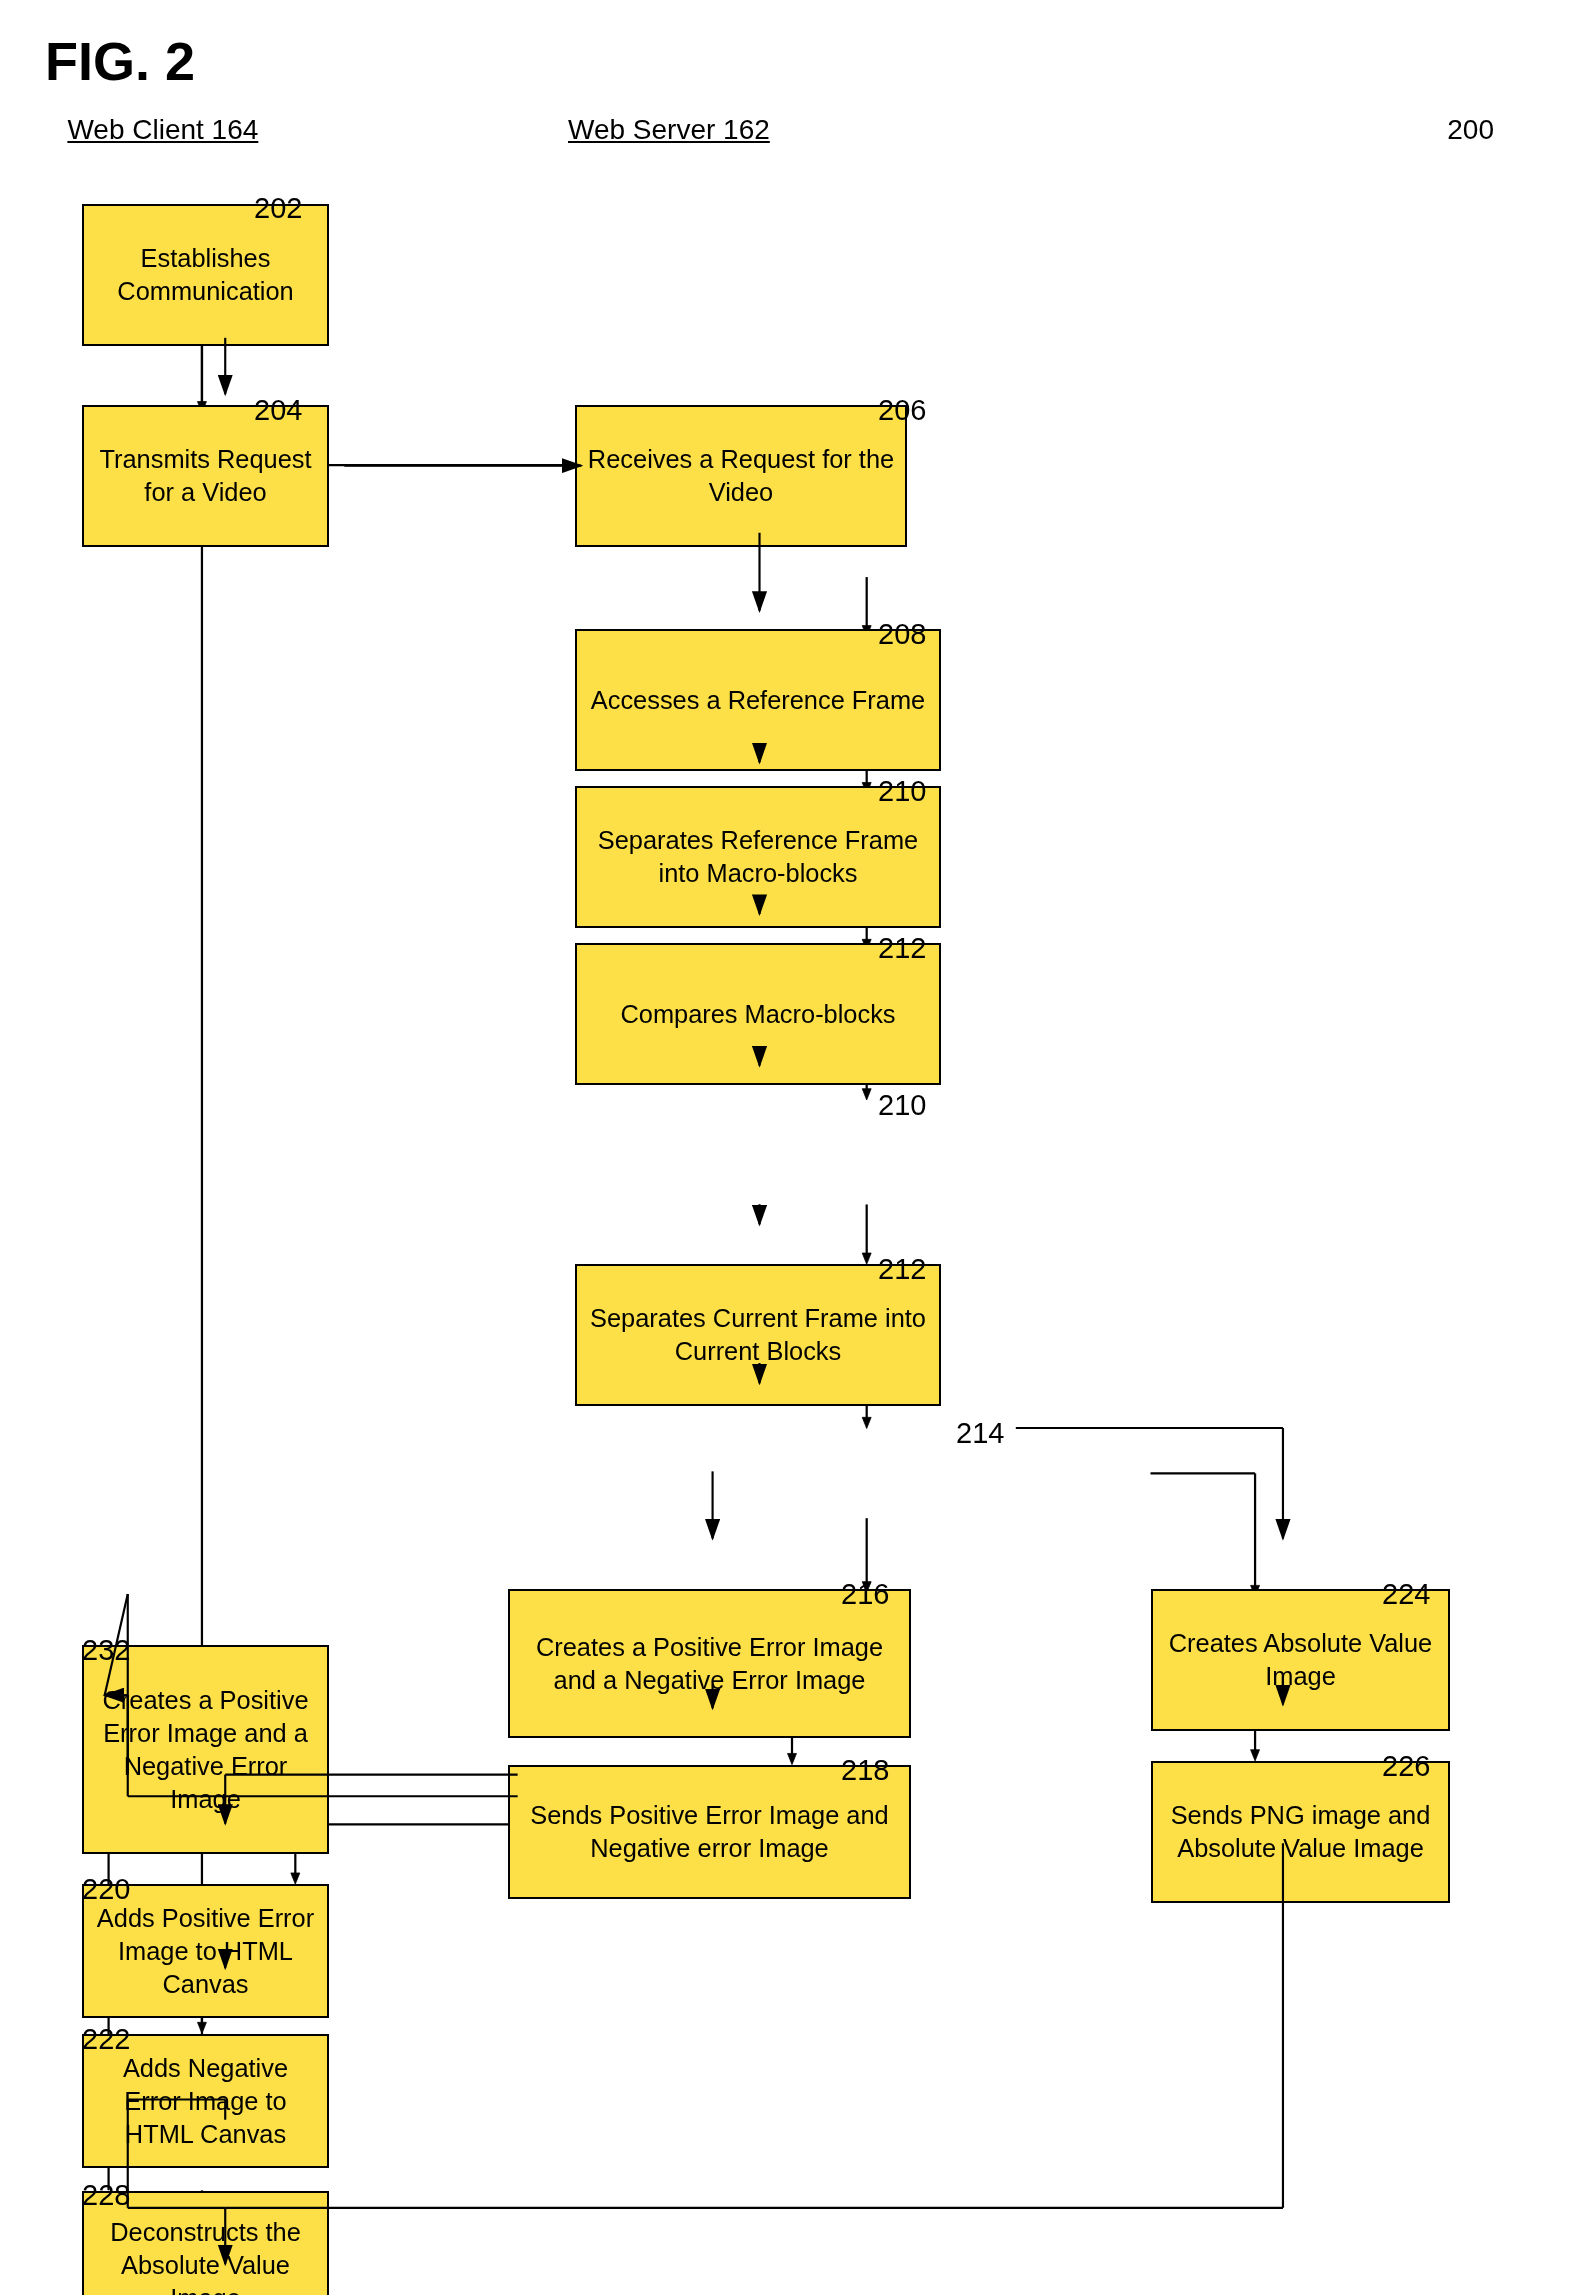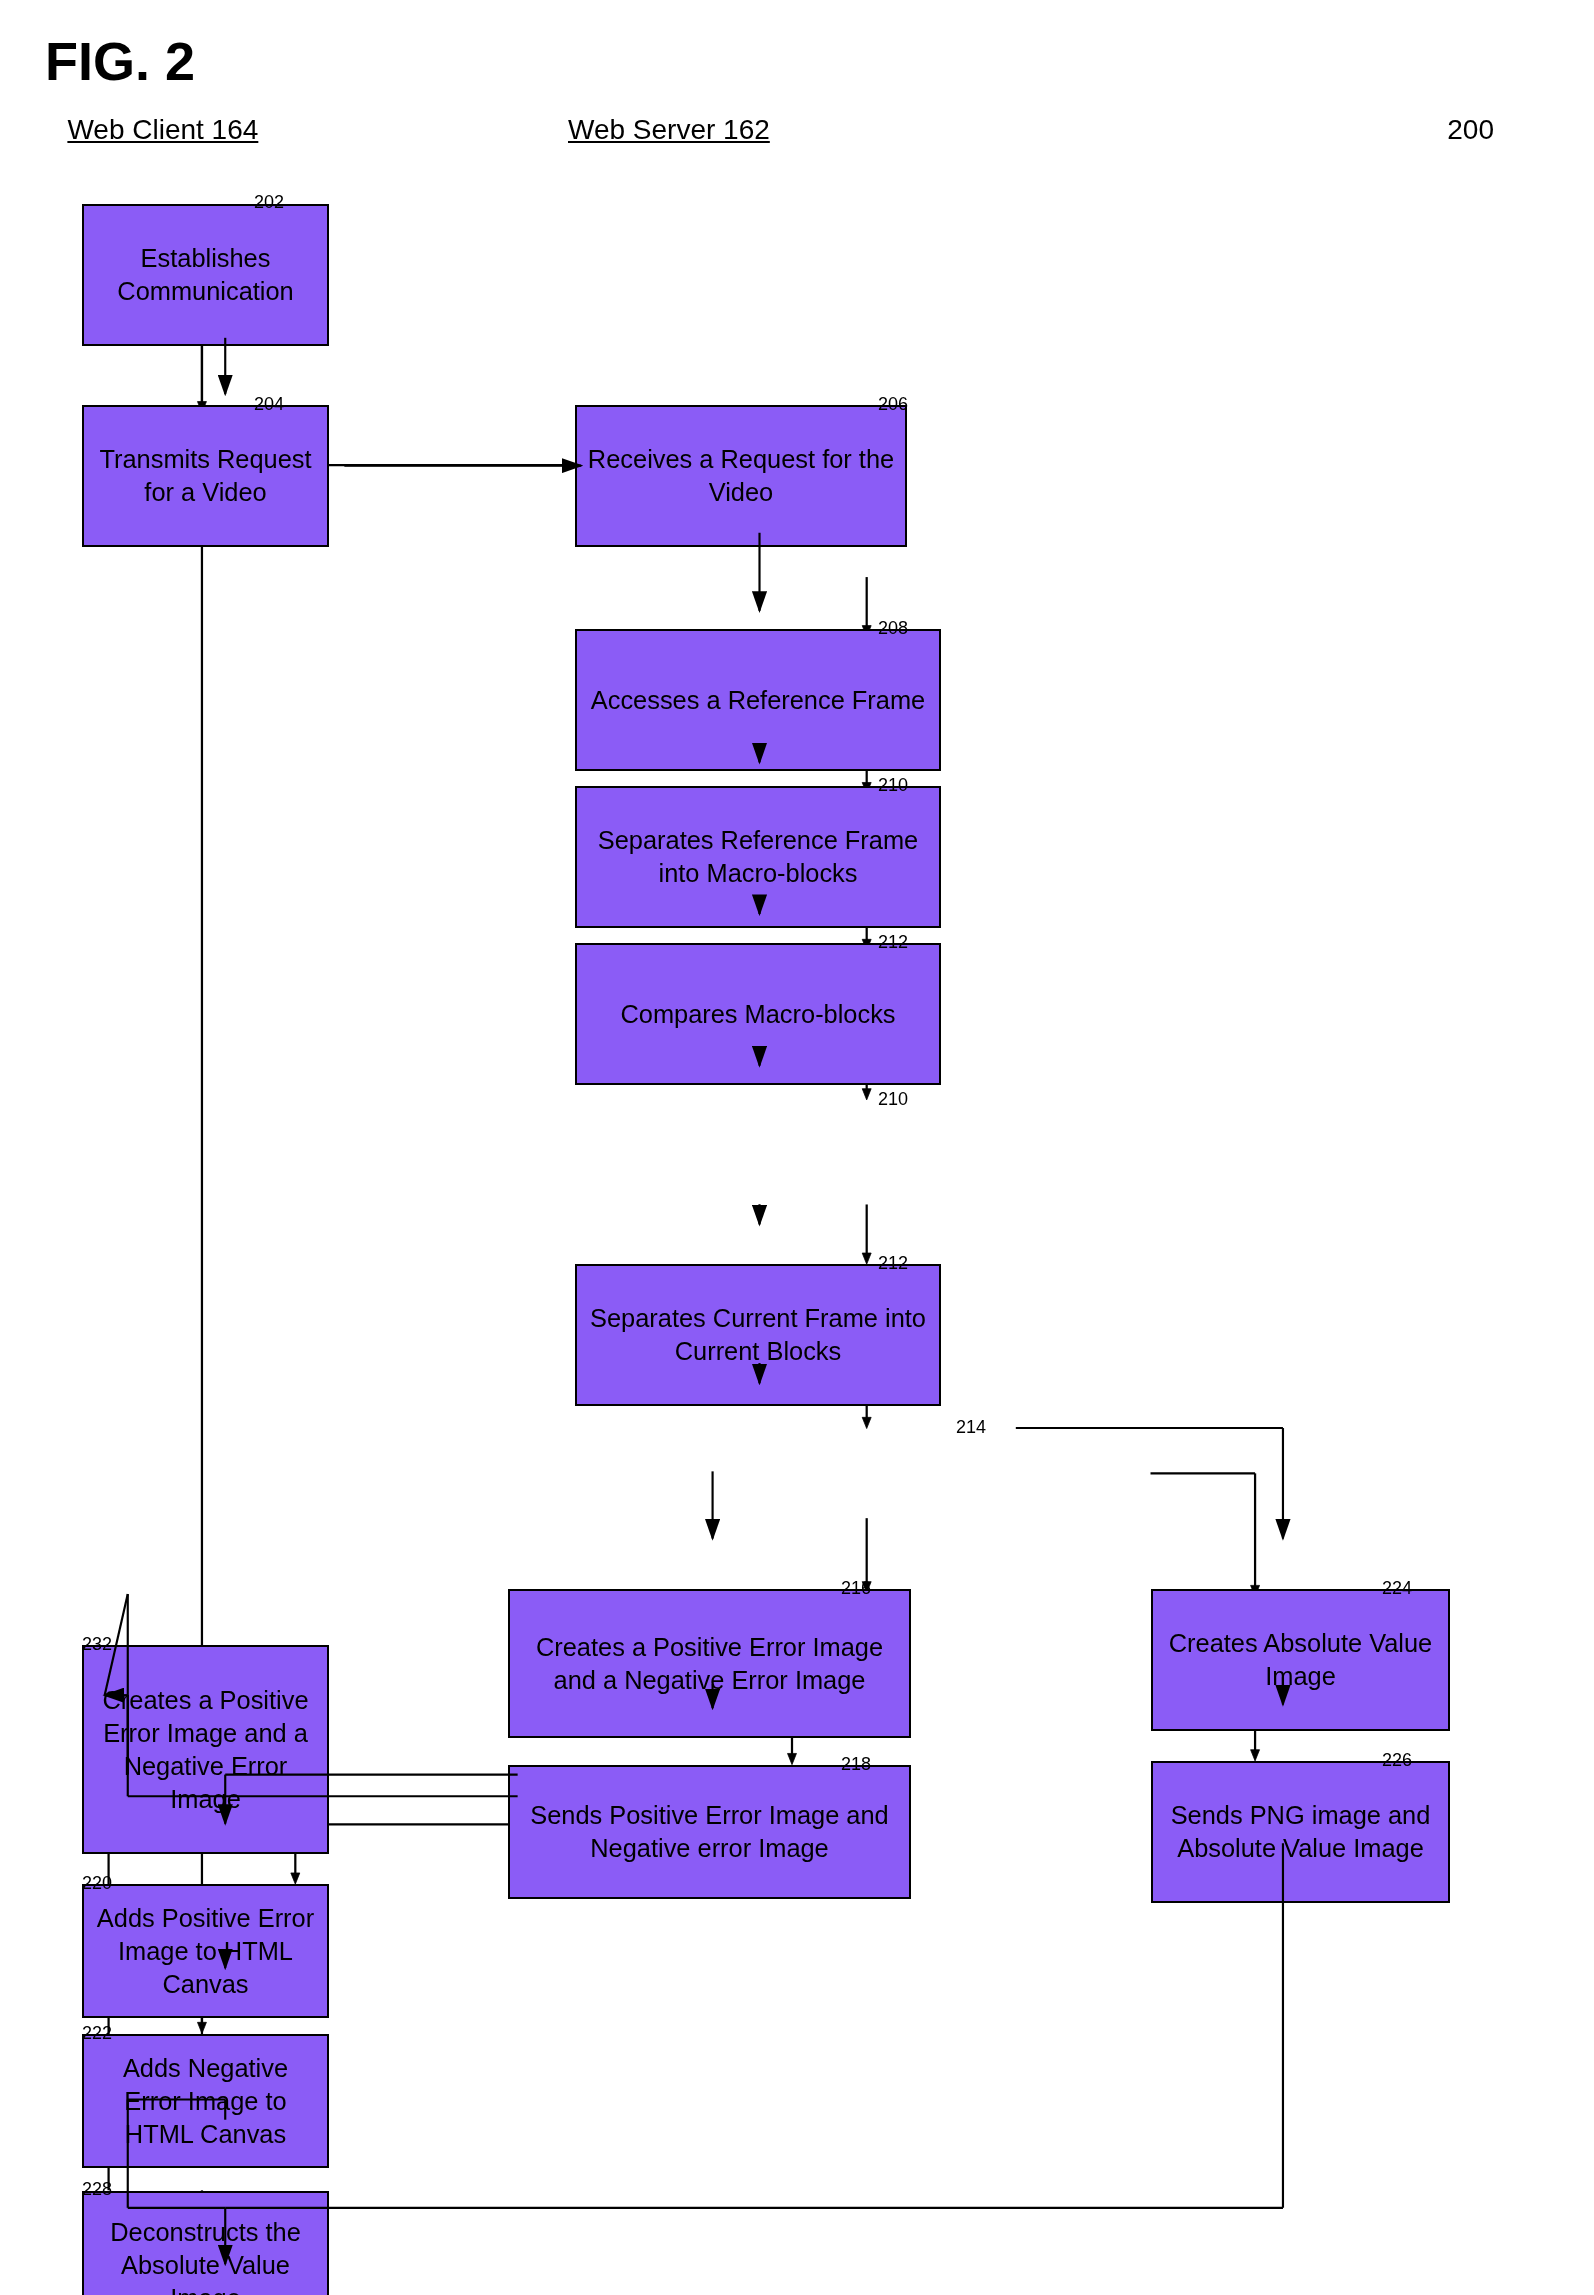--- a/index.html
+++ b/index.html
@@ -28,32 +28,32 @@
     }
     .fig-number {
       font-size: 28px;
       position: absolute;
       right: 45px;
       top: 0;
     }
     .box {
       position: absolute;
       border: 2.2px solid #000;
-      background: #8b5cf6;
+      background: #fde047;
       display: flex;
       align-items: center;
       justify-content: center;
       text-align: center;
       font-size: 25.4px;
       line-height: 1.3;
       padding: 6px 9px;
     }
     .ref-num {
       position: absolute;
-      font-size: 18px;
+      font-size: 29px;
     }
     svg.arrows {
       position: absolute;
       top: 0;
       left: 0;
       width: 100%;
       height: 100%;
       pointer-events: none;
     }
     svg.arrows line, svg.arrows path, svg.arrows polyline {

